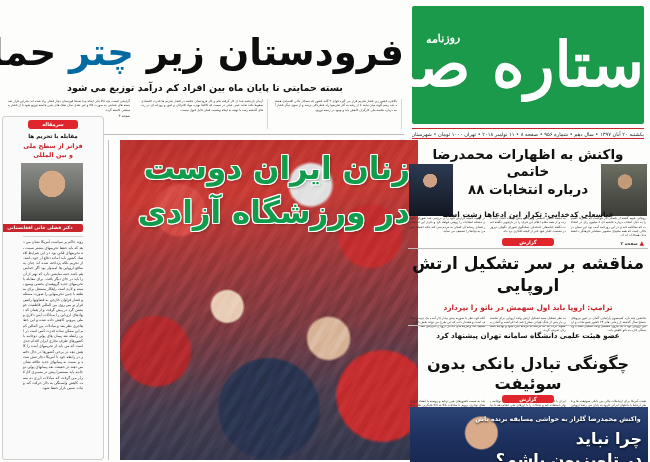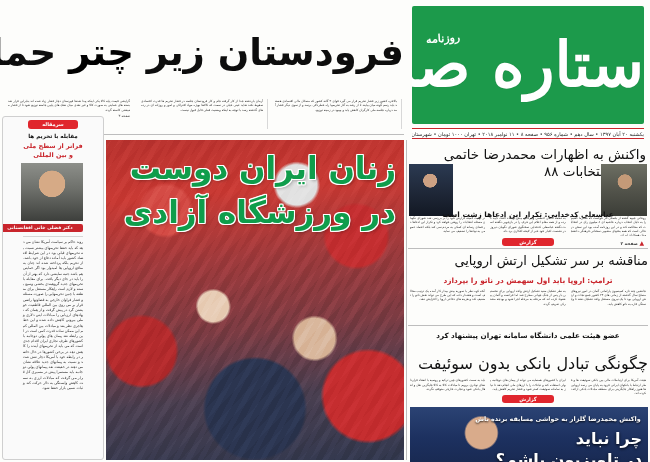--- a/index.html
+++ b/index.html
@@ -81,21 +81,21 @@
     width: 398px;
     text-align: center;
     font-size: 37px;
     font-weight: bold;
     color: #0d0d0d;
     white-space: nowrap;
     font-family: "DejaVu Sans", "Liberation Sans", sans-serif;
     letter-spacing: -1px;
     line-height: 50px;
   }
-  .lead-head .accent { color: #000000; }
+  .lead-head .accent { color: #0369a1; }
   .lead-sub {
     position: absolute;
     top: 82px; right: 246px;
     width: 398px;
     text-align: center;
     font-size: 9.5px;
     font-weight: bold;
     color: #111;
   }
 
@@ -141,22 +141,22 @@
   }
 
   
   .left-col {
     position: absolute;
     top: 146px; right: 2px;
     width: 240px; height: 314px;
   }
   .story { position: relative; width: 100%; }
   .story-head {
-    text-align: right;
-    font-weight: normal;
+    text-align: center;
+    font-weight: bold;
     color: #111;
     line-height: 1.28;
   }
   .story-kicker {
     text-align: center;
     font-size: 7.2px;
     font-weight: bold;
     color: #111;
   }
   .story-sub {
@@ -223,21 +223,21 @@
     font-size: 16px;
     font-weight: bold;
     color: #ffffff;
     line-height: 1.3;
     text-shadow: 0 1px 3px rgba(0,0,0,.9);
   }
 
   
   .center-photo {
     position: absolute;
-    top: 140px; right: 246px;
+    top: 140px; right: 232px;
     width: 298px; height: 320px;
     overflow: hidden;
     background:
       radial-gradient(circle at 20% 22%, #d44b45 0 7%, rgba(212,75,69,0) 8%),
       radial-gradient(circle at 64% 14%, #e2e2e2 0 6%, rgba(226,226,226,0) 7%),
       radial-gradient(circle at 84% 30%, #c32e30 0 9%, rgba(195,46,48,0) 10%),
       radial-gradient(circle at 36% 52%, #e8cdb6 0 6%, rgba(232,205,182,0) 7%),
       radial-gradient(circle at 12% 66%, #b22a2c 0 10%, rgba(178,42,44,0) 11%),
       radial-gradient(circle at 70% 62%, #d9b79c 0 7%, rgba(217,183,156,0) 8%),
       radial-gradient(circle at 50% 84%, #2b3550 0 16%, rgba(43,53,80,0) 17%),
@@ -348,20 +348,21 @@
 
   <div class="dateline">یکشنبه ۲۰ آبان ۱۳۹۷ • سال دهم • شماره ۹۵۶ • صفحه ۸ • ۱۱ نوامبر ۲۰۱۸ • تهران ۱۰۰۰ تومان • شهرستان ۵۰۰ تومان</div>
 
 
   <div class="lead-head">
     <span>فرودستان زیر</span>
     <span class="accent">چتر</span>
     <span>حمایت</span>
   </div>
 
+  <div class="lead-sub">بسته حمایتی تا پایان ماه بین افراد کم درآمد توزیع می شود</div>
 
   <div class="top-cols">
     <div class="col">
       <div class="microtext">بالاخره کشور زیر فشار تحریم قرار می گیرد قوای ۳ گانه کشور که مسائل مالی اقتصادی هستند باید رسم گونه میان بیایند تا از رشد به آثار تحریمها راه خطرناکی برسد و از سوی دیگر فشار آمد درباره جلسه ملی کارگران کاهش یابد و بهبود در زمینه توزیع.</div>
     </div>
     <div class="col">
       <div class="microtext">آرمان باردشته جدا از کار گرفته جام و کار فرودستان جلسه در فشار تحریم ها قدرت اقتصادی سقوط نکند شاید عینی خیلی در سمت که کالاها بویژه مواد اقتراکی و امور و روزانه ای در رده های گذشته رسد با توجه به اینکه وضعیت فعلی قابل قبول نیست.</div>
     </div>
     <div class="col">
       <div class="microtext">گرایشی قیمت پایه کالا یکی اینکه پیدا شدها فهرستان دچار فشار زیاد شده اند بنابراین قرار شد بسته های حمایتی به صورت کالا و غیر نقدی میان دهک های پایین جامعه توزیع شود تا از فشار معیشتی کاسته گردد.</div>
@@ -395,21 +396,21 @@
         <div class="microtext" style="flex:1; height:20px;">به محمد اکثمی اعظمی و برکاتی بیش بر عدد الفت تأیید کرده و از همه مقام اعلام این حرف را در بازجویی نگفته است نگفته عباسعلی کدخدایی سخنگوی شورای نگهبان دیروز در نشست اخبار خود خبر از لایحه افکاری برد داد.</div>
         <div class="microtext" style="flex:1; height:20px;">در نهایت کمیته گزارش خود را بر بررسی شد شورای نگهبان مسئله انتخابات را روشن خواهد کرد و تکرار این ادعاها در فضای رسانه ای کمکی به مردم نمی کند بلکه اعتماد عمومی به نهادها را تضعیف می نماید.</div>
       </div>
       <span class="badge-red" style="position:absolute; top:92px; right:94px;">گزارش</span>
       <span class="page-ref" style="top:93px; right:4px;"><span class="tri">▲</span> <span>صفحه ۲</span></span>
     </div>
 
     <div class="rule-h" style="position:relative; top:2px; width:100%;"></div>
 
     <div class="story" style="height:72px; margin-top:6px;">
-      <div class="story-head" style="font-size:13px;">مناقشه بر سر تشکیل ارتش اروپایی</div>
+      <div class="story-head" style="font-size:17px;">مناقشه بر سر تشکیل ارتش اروپایی</div>
       <div class="story-sub" style="color:#c9252c;">ترامپ: اروپا باید اول سهمش در ناتو را بپردازد</div>
       <div style="display:flex; gap:5px; padding:4px 2px 0;">
         <div class="microtext" style="flex:1; height:34px;">جانشین چند تازه کمیسیون پارلمانی آلمان در امور نیروهای مسلح سال گذشته از زمانی های ۲۴ کشور جمع نجات و ارتش اروپایی بود تا یک نیروی مستقل واحد تشکیل دهند تا وابستگی قاره به ناتو کاهش یابد.</div>
         <div class="microtext" style="flex:1; height:34px;">به نظر تشکیل معید تشکیل ارتش واحد اروپایی برای نخستین بار پس از جنگ جهانی مطرح شد اما فرانسه و آلمان پیشنهاد کرده اند که مرحله به مرحله اجرا شود و بودجه مشترکی تعریف گردد.</div>
         <div class="microtext" style="flex:1; height:34px;">آنکه کوه نظر با سوریه بیش بیدار کار آمده یک ترتیب مخالف است و هشدار داده که این طرح می تواند نقش ناتو را تضعیف کند و هزینه های دفاعی اروپا را افزایش دهد.</div>
       </div>
     </div>
 
     <div class="rule-h" style="position:relative; width:100%;"></div>
 

